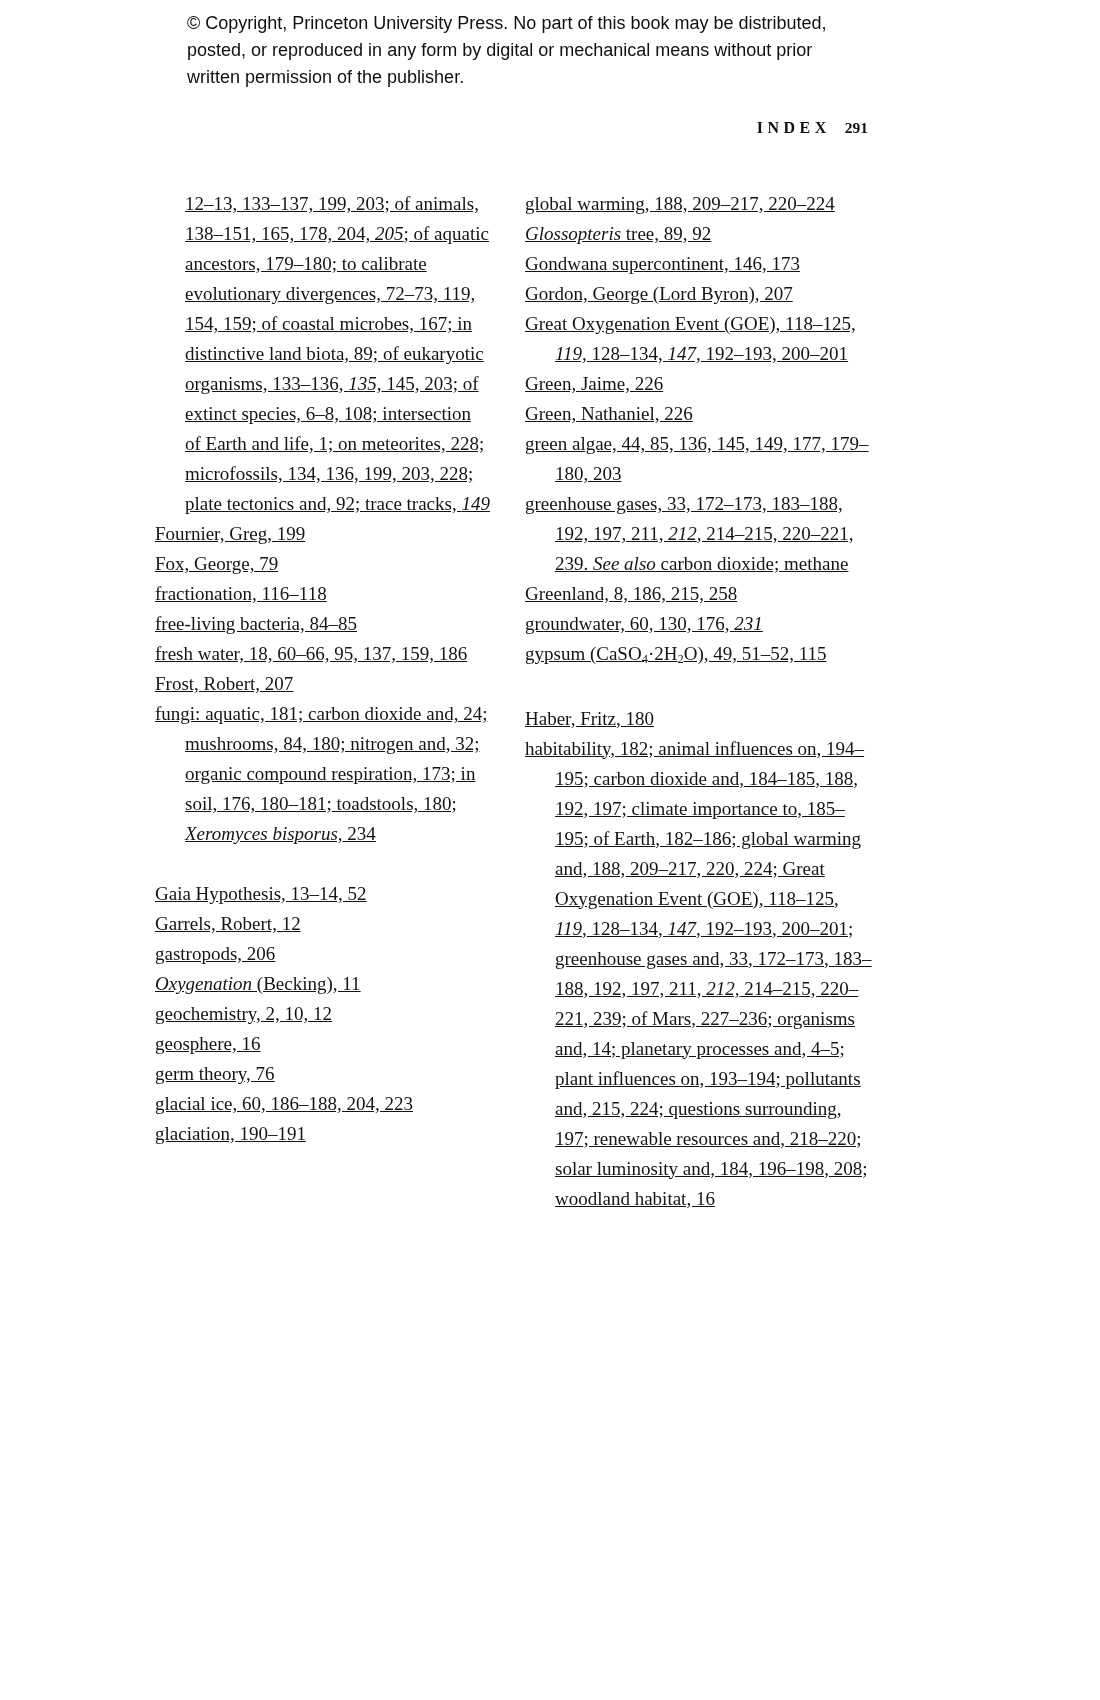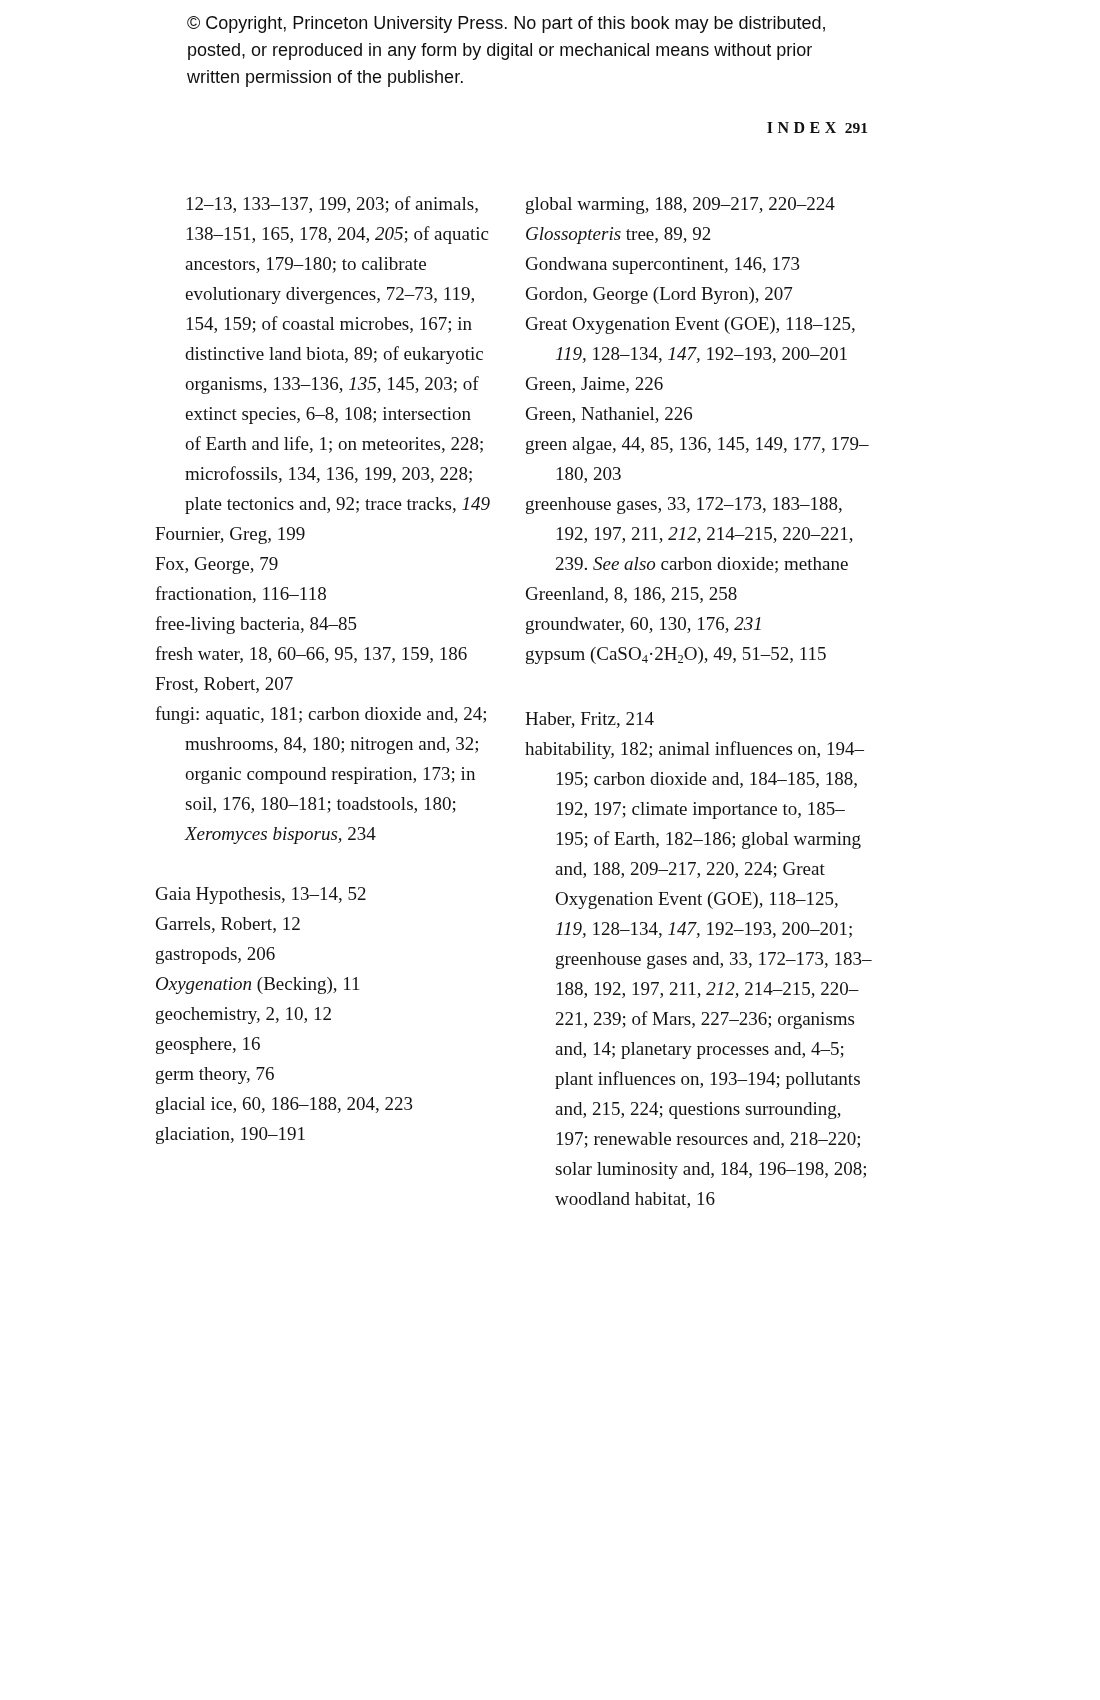--- a/index.html
+++ b/index.html
@@ -36,37 +36,39 @@
     color: #111111;
   }
   .index-label {
     font-weight: 700;
     font-size: 16px;
     letter-spacing: 4.5px;
   }
   .page-num {
     font-weight: 700;
     font-size: 15.5px;
+    margin-left: 10px;
   }
   .columns {
     position: absolute;
     top: 189px;
     left: 155px;
     width: 725px;
   }
   .col { position: absolute; top: 0; }
   .col-left  { left: 0;     width: 335px; }
   .col-right { left: 370px; width: 350px; }
   .entry {
     margin: 0;
     font-size: 19px;
     line-height: 30px;
     padding-left: 30px;
     text-indent: -30px;
     color: #141414;
+    text-decoration: underline;
   }
   .entry.continuation {
     text-indent: 0;
   }
   .spacer { height: 30px; }
   .i { font-style: italic; }
   .sub {
     font-size: 12.5px;
     vertical-align: -0.2em;
   }
@@ -121,20 +123,20 @@
         <p class="entry"><span class="r">Gordon, George (Lord Byron), 207</span></p>
         <p class="entry"><span class="r">Great Oxygenation Event (GOE), 118–125, </span><span class="i">119,</span><span class="r"> 128–134, </span><span class="i">147,</span><span class="r"> 192–193, 200–201</span></p>
         <p class="entry"><span class="r">Green, Jaime, 226</span></p>
         <p class="entry"><span class="r">Green, Nathaniel, 226</span></p>
         <p class="entry"><span class="r">green algae, 44, 85, 136, 145, 149, 177, 179–180, 203</span></p>
         <p class="entry"><span class="r">greenhouse gases, 33, 172–173, 183–188, 192, 197, 211, </span><span class="i">212</span><span class="r">, 214–215, 220–221, 239. </span><span class="i">See also</span><span class="r"> carbon dioxide; methane</span></p>
         <p class="entry"><span class="r">Greenland, 8, 186, 215, 258</span></p>
         <p class="entry"><span class="r">groundwater, 60, 130, 176, </span><span class="i">231</span></p>
         <p class="entry"><span class="r">gypsum (CaSO</span><span class="sub">4</span><span class="r">·2H</span><span class="sub">2</span><span class="r">O), 49, 51–52, 115</span></p>
         <div class="spacer"></div>
-        <p class="entry"><span class="r">Haber, Fritz, 214</span></p>
+        <p class="entry"><span class="r">Haber, Fritz, 180</span></p>
         <p class="entry"><span class="r">habitability, 182; animal influences on, 194–195; carbon dioxide and, 184–185, 188, 192, 197; climate importance to, 185–195; of Earth, 182–186; global warming and, 188, 209–217, 220, 224; Great Oxygenation Event (GOE), 118–125, </span><span class="i">119,</span><span class="r"> 128–134, </span><span class="i">147,</span><span class="r"> 192–193, 200–201; greenhouse gases and, 33, 172–173, 183–188, 192, 197, 211, </span><span class="i">212,</span><span class="r"> 214–215, 220–221, 239; of Mars, 227–236; organisms and, 14; planetary processes and, 4–5; plant influences on, 193–194; pollutants and, 215, 224; questions surrounding, 197; renewable resources and, 218–220; solar luminosity and, 184, 196–198, 208; woodland habitat, 16</span></p>
       </div>
   </div>
 
   <div class="footer">For general queries, contact info@press.princeton.edu</div>
 
 </div>
 
 </body></html>

